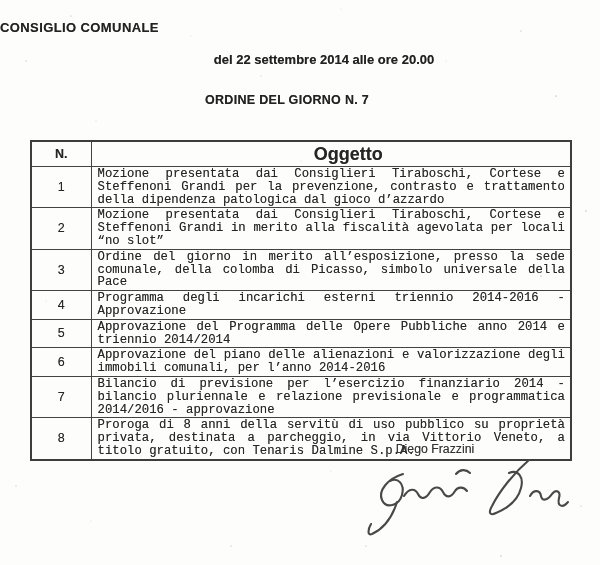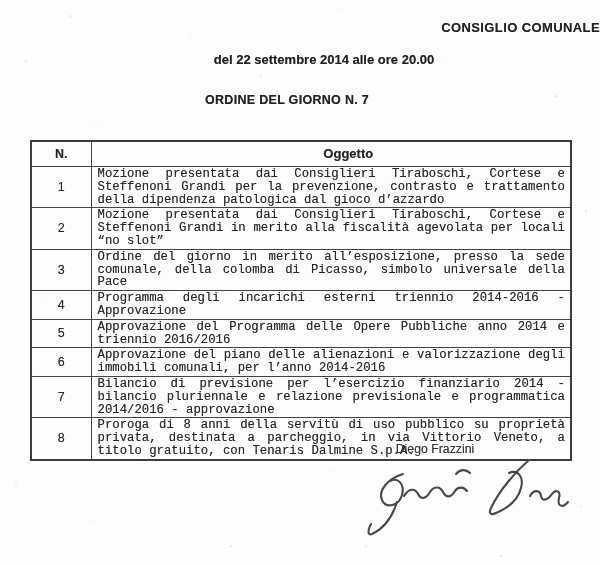--- a/index.html
+++ b/index.html
@@ -24,21 +24,21 @@
       90px 520px 0 -0.6px #b2b2b2, 230px 545px 0 -0.5px #9f9f9f, 330px 470px 0 -0.6px #aeaeae,
       500px 555px 0 -0.4px #969696, 570px 430px 0 -0.5px #a7a7a7, 60px 225px 0 -0.6px #b4b4b4,
       160px 180px 0 -0.5px #a2a2a2, 470px 325px 0 -0.6px #ababab, 540px 275px 0 -0.4px #909090,
       390px 395px 0 -0.5px #a8a8a8, 300px 160px 0 -0.6px #b6b6b6, 25px 60px 0 -0.5px #9d9d9d,
       190px 35px 0 -0.6px #afafaf, 410px 140px 0 -0.5px #a3a3a3, 140px 455px 0 -0.6px #b1b1b1,
       365px 545px 0 -0.5px #989898, 580px 505px 0 -0.5px #a6a6a6, 45px 300px 0 -0.6px #b0b0b0;
   }
 
   
   .doc-title{
-    position:absolute;top:20px;left:0;width:600px;text-align:right;
+    position:absolute;top:20px;left:0;width:600px;text-align:left;
     font-size:13px;font-weight:bold;letter-spacing:.4px;color:#222;
     text-shadow:0 0 .4px rgba(35,35,35,.55);
   }
   .doc-date{
     position:absolute;top:52px;left:0;width:600px;text-align:center;
     font-size:13px;font-weight:bold;color:#222;
     text-shadow:0 0 .4px rgba(35,35,35,.55);
     padding-left:24px;
   }
   .doc-agenda{
@@ -56,21 +56,21 @@
     text-shadow:0 0 .35px rgba(40,40,40,.5);
   }
   table.agenda th, table.agenda td{
     border:1.5px solid #424242;
     vertical-align:middle;
     overflow:hidden;
   }
   col.c-num{width:60px;}
   col.c-subj{width:480px;}
   th.h-num{height:22px;font-size:12.5px;font-weight:bold;text-align:center;}
-  th.h-subj{height:22px;font-size:13px;font-weight:bold;text-align:center;padding-left:36px;}
+  th.h-subj{height:22px;font-size:18px;font-weight:bold;text-align:center;padding-left:36px;}
   td.num{text-align:center;font-size:12.5px;}
   td.subj{padding:1px 5px 1px 6px;text-align:justify;font-family:Liberation Mono, monospace;}
   tr.tall{height:28px;}
   tr.short{height:21px;}
 
   
   .sig-block{
     position:absolute;top:443px;left:325px;width:220px;
     text-align:center;font-size:12.3px;line-height:13px;color:#333;
     text-shadow:0 0 .35px rgba(45,45,45,.5);
@@ -113,21 +113,21 @@
     <tr class="tall">
       <td class="num">3</td>
       <td class="subj">Ordine del giorno in merito all’esposizione, presso la sede comunale, della colomba di Picasso, simbolo universale della Pace</td>
     </tr>
     <tr class="short">
       <td class="num">4</td>
       <td class="subj">Programma degli incarichi esterni triennio 2014-2016 - Approvazione</td>
     </tr>
     <tr class="short">
       <td class="num">5</td>
-      <td class="subj">Approvazione del Programma delle Opere Pubbliche anno 2014 e triennio 2016/2016</td>
+      <td class="subj">Approvazione del Programma delle Opere Pubbliche anno 2014 e triennio 2014/2014</td>
     </tr>
     <tr class="tall">
       <td class="num">6</td>
       <td class="subj">Approvazione del piano delle alienazioni e valorizzazione degli immobili comunali, per l’anno 2014-2016</td>
     </tr>
     <tr class="tall">
       <td class="num">7</td>
       <td class="subj">Bilancio di previsione per l’esercizio finanziario 2014 - bilancio pluriennale e relazione previsionale e programmatica 2014/2016 - approvazione</td>
     </tr>
     <tr class="tall">

